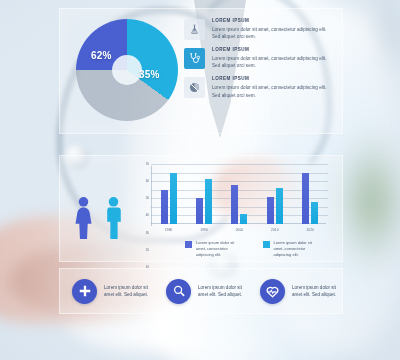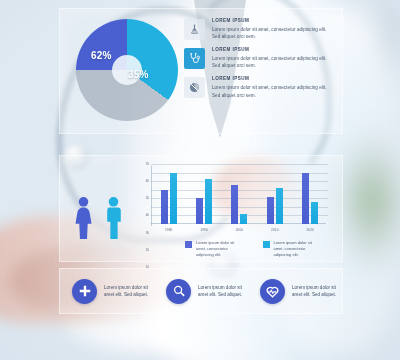--- a/index.html
+++ b/index.html
@@ -128,21 +128,21 @@
     --cyan:#22b0e0;--indigo:#4a5fd0;
   }
   .donut-hole{
     position:absolute;left:50%;top:50%;transform:translate(-50%,-50%);
     width:30px;height:30px;border-radius:50%;
     background:rgba(243,248,252,0.88);
   }
   .donut-lbl{position:absolute;color:#fff;font-size:10px;font-weight:bold;letter-spacing:.2px;
     text-shadow:0 1px 2px rgba(30,50,80,0.35);}
   #donut-lbl-a{left:15px;top:31px;}
-  #donut-lbl-b{left:52px;top:50px;}
+  #donut-lbl-b{left:63px;top:50px;}
 
   
   .rows{position:absolute;left:124px;top:10px;width:148px;}
   .row{display:flex;gap:7px;margin-bottom:8px;align-items:flex-start;}
   .row-ico{
     width:21px;height:21px;flex:0 0 21px;border-radius:2px;
     background:rgba(226,233,241,0.72);
     display:flex;align-items:center;justify-content:center;
   }
   .row-ico.on{background:#2a9fd6;}

